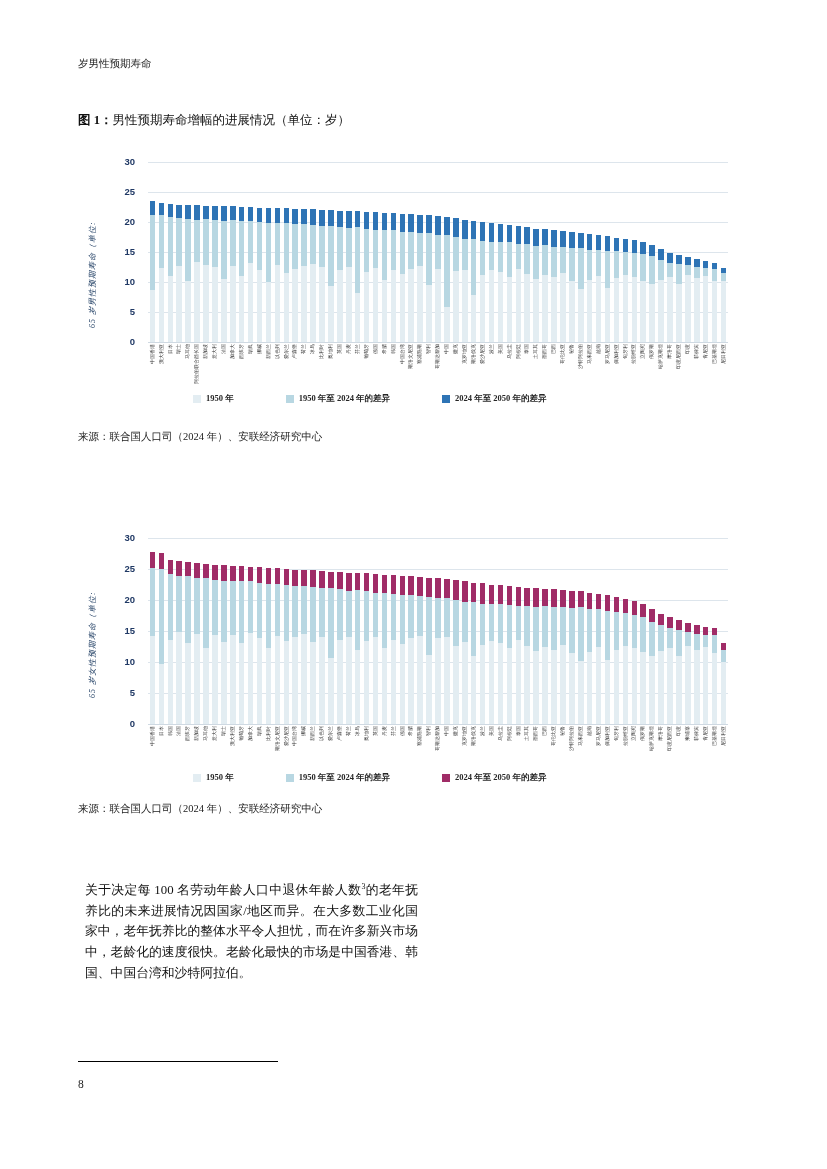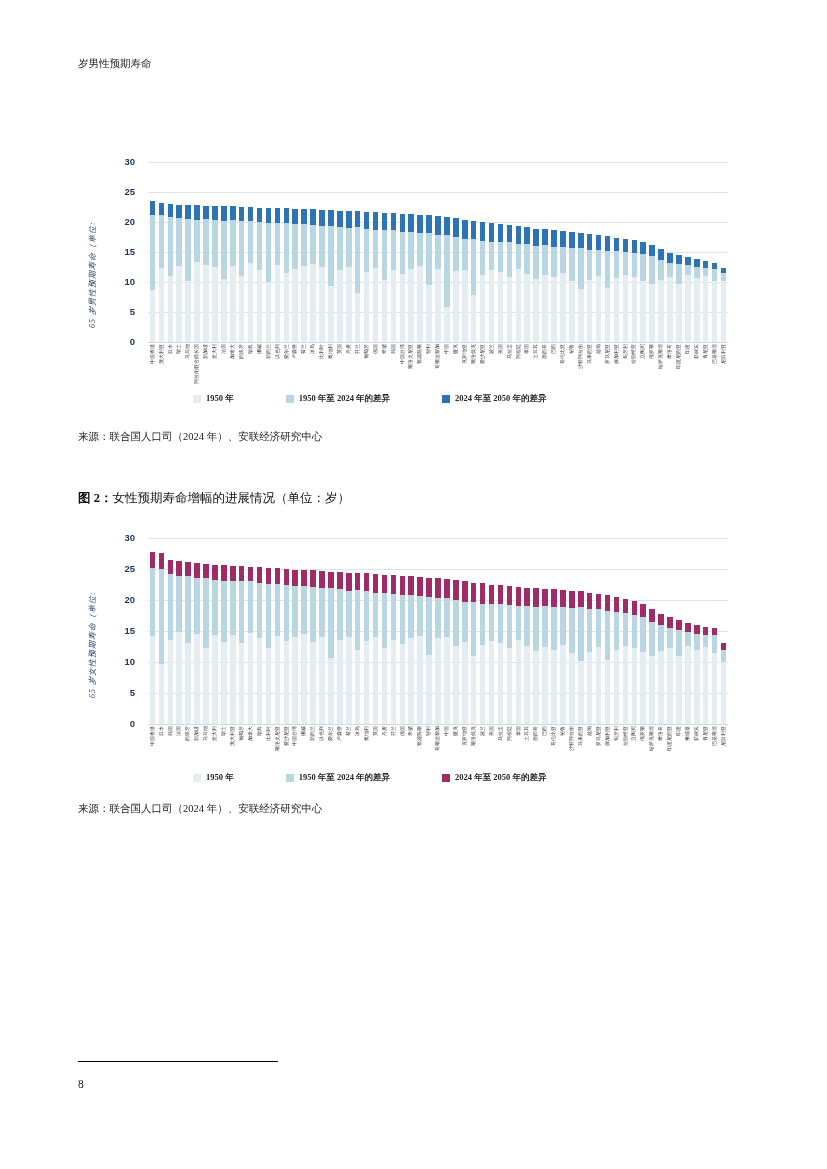--- a/index.html
+++ b/index.html
@@ -41,20 +41,23 @@
   .fnrule { position:absolute; left:78px; top:1061px; width:200px; border-top:1.4px solid #000; }
   .pagenum { position:absolute; left:78px; top:1078px; font-size:11.5px; color:#222; }
 </style>
 </head>
 <body>
 
 <div class="page">
 
   <div class="hdr">岁男性预期寿命</div>
 
+  <div class="figtitle" style="top:112px;">
+    <b>图 1：</b><span>男性预期寿命增幅的进展情况（单位：岁）</span>
+  </div>
 
   <div class="chart" style="top:150px;">
     <div class="ytitle">65 岁男性预期寿命（单位:</div>
     <div class="yticks" style="top: 12px; height: 180px;">
         <div class="ytick" style="top: 174px;">0</div>
         <div class="ytick" style="top: 144px;">5</div>
         <div class="ytick" style="top: 114px;">10</div>
         <div class="ytick" style="top: 84px;">15</div>
         <div class="ytick" style="top: 54px;">20</div>
         <div class="ytick" style="top: 24px;">25</div>
@@ -602,23 +605,20 @@
         </div>
         <div class="legitem">
           <span class="legsw" style="background: rgb(46, 116, 181);"></span>
           <span>2024 年至 2050 年的差异</span>
         </div>
       </div>
   </div>
 
   <div class="src" style="top:430px;">来源：联合国人口司（2024 年）、安联经济研究中心</div>
 
-  <div class="figtitle" style="top:490px;">
-    <b>图 2：</b><span>女性预期寿命增幅的进展情况（单位：岁）</span>
-  </div>
 
   <div class="chart" style="top:520px;">
     <div class="ytitle">65 岁女性预期寿命（单位:</div>
     <div class="yticks" style="top: 18px; height: 186px;">
         <div class="ytick" style="top: 180px;">0</div>
         <div class="ytick" style="top: 149px;">5</div>
         <div class="ytick" style="top: 118px;">10</div>
         <div class="ytick" style="top: 87px;">15</div>
         <div class="ytick" style="top: 56px;">20</div>
         <div class="ytick" style="top: 25px;">25</div>
@@ -1166,17 +1166,20 @@
         </div>
         <div class="legitem">
           <span class="legsw" style="background: rgb(160, 44, 103);"></span>
           <span>2024 年至 2050 年的差异</span>
         </div>
       </div>
   </div>
 
   <div class="src" style="top:802px;">来源：联合国人口司（2024 年）、安联经济研究中心</div>
 
+  <div class="col col-left">
+    <span>关于决定每 100 名劳动年龄人口中退休年龄人数</span><sup>3</sup><span>的老年抚养比的未来进展情况因国家/地区而异。在大多数工业化国家中，老年抚养比的整体水平令人担忧，而在许多新兴市场中，老龄化的速度很快。老龄化最快的市场是中国香港、韩国、中国台湾和沙特阿拉伯。</span>
+  </div>
 
   <div class="fnrule"></div>
   <div class="pagenum">8</div>
 
 </div>
 
 </body></html>

